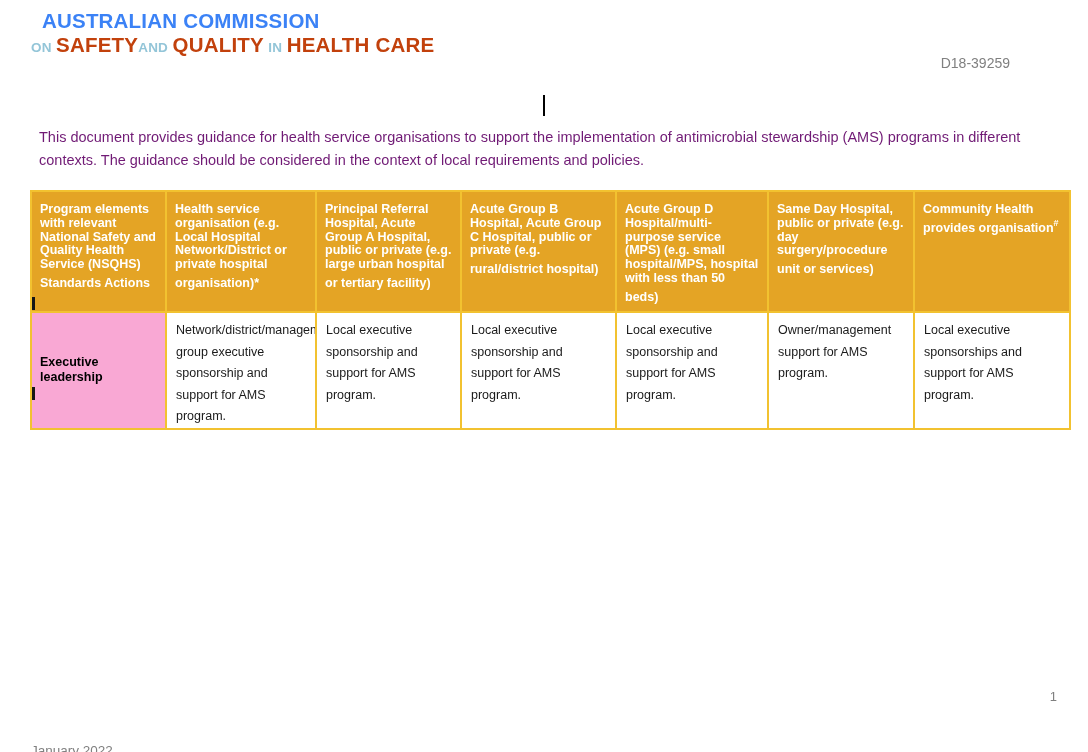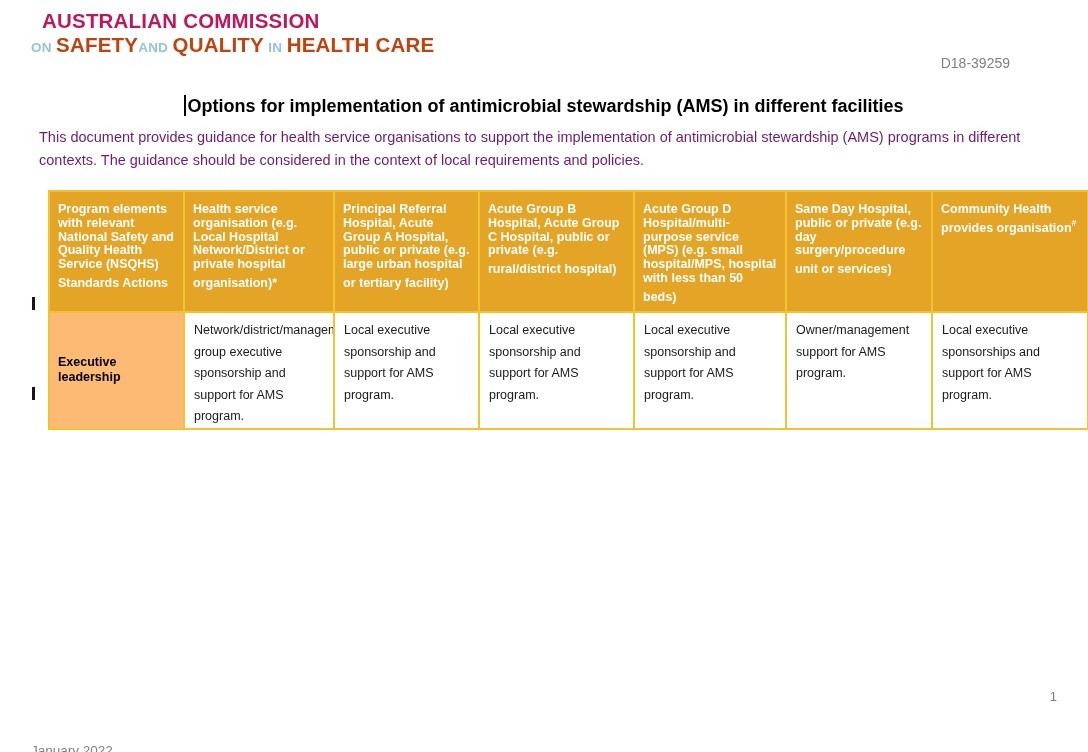--- a/index.html
+++ b/index.html
@@ -6,21 +6,21 @@
   html,body { background:#fff; }
   body {
     width:1088px; height:752px; position:relative; overflow:hidden;
     font-family:"Liberation Sans", sans-serif; color:#000;
   }
 
   
   .logo { position:absolute; left:31px; top:11px; line-height:1; }
   .logo-line1 {
     margin-left:11px; font-weight:bold; font-size:20.5px;
-    letter-spacing:0.2px; color:#be185d;
+    letter-spacing:0.2px; color:#3b82f6;
   }
   .logo-line2 { margin-top:3px; white-space:nowrap; }
   .lg-small {
     font-weight:bold; font-size:13.5px; color:#93C5D8; letter-spacing:0.2px;margin-top:48px;
   }
   .lg-big {
     font-weight:bold; font-size:20.5px; color:#c2410c; letter-spacing:0.2px;
   }
 
   
@@ -40,37 +40,37 @@
   }
 
   
   .intro {
     position:absolute; left:39px; top:126px; width:988px;
     font-size:14.5px; line-height:23px; color:#701a75;
   }
 
   
   .ams-table {
-    position:absolute; left:48px; top:190px; width:1039px;
+    position:absolute; left:30px; top:190px; width:1039px;
     border-collapse:collapse; table-layout:fixed;
   }
   .ams-table th, .ams-table td {
     border:2px solid #F2C230; vertical-align:top; text-align:left;
     font-size:12.5px; overflow:hidden;
   }
   .ams-table th {
     background:#E4A425; color:#fff; font-weight:bold;
     line-height:13.8px; padding:11px 8px 0 8px; height:121px;
   }
   .ams-table td {
     background:#fff; color:#1a1a1a; line-height:21.5px;
     padding:7px 10px 0 9px; height:87px;
   }
   .ams-table td.row-label {
-    background:#fdba74; font-weight:bold; color:#000;
+    background:#f9a8d4; font-weight:bold; color:#000;
     vertical-align:middle; line-height:15px; padding:4px 8px;margin-left:22px;
   }
   .ams-table sup { font-size:9px; vertical-align:6px; }
 
   
   .cell-caret { position:absolute; width:3px; background:#161616; }
   .cell-caret.c1 { left:32px; top:297px; height:13px; }
   .cell-caret.c2 { left:32px; top:387px; height:13px; }
 
   
@@ -86,21 +86,21 @@
 </head>
 <body>
 
 <div class="logo">
   <div class="logo-line1">AUSTRALIAN COMMISSION</div>
   <div class="logo-line2"><span class="lg-small">ON</span>&nbsp;<span class="lg-big">SAFETY</span><span class="lg-small">AND</span>&nbsp;<span class="lg-big">QUALITY</span>&nbsp;<span class="lg-small">IN</span>&nbsp;<span class="lg-big">HEALTH CARE</span></div>
 </div>
 
 <div class="doc-ref">D18-39259</div>
 
-<div class="title-wrap"><span class="caret-title"></span><span>Options for implementation of antimicrobial stewardship (AMS) in different facilities</span></div>
+<div class="title-wrap"><span class="caret-title"></span></div>
 
 <p class="intro">This document provides guidance for health service organisations to support the implementation of antimicrobial stewardship (AMS) programs in different contexts. The guidance should be considered in the context of local requirements and policies.</p>
 
 <table class="ams-table">
   <colgroup>
     <col style="width:135px">
     <col style="width:150px">
     <col style="width:145px">
     <col style="width:155px">
     <col style="width:152px">

